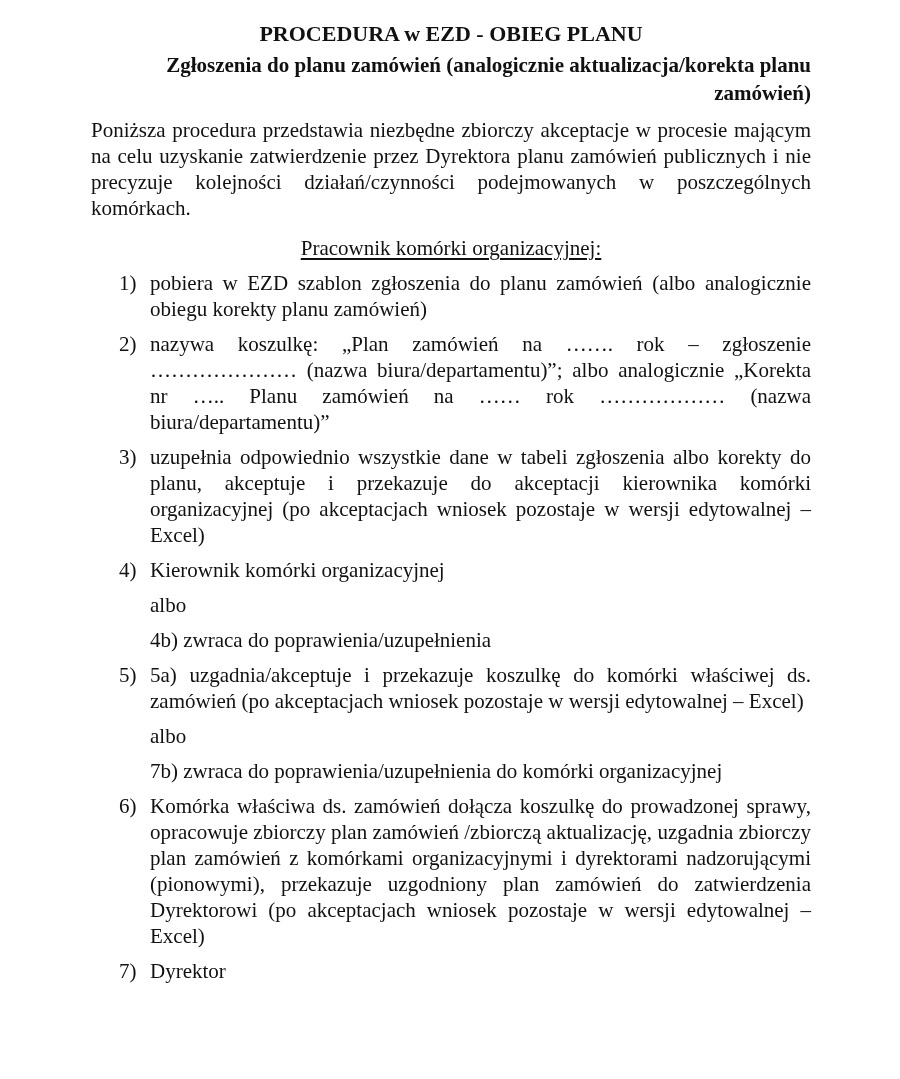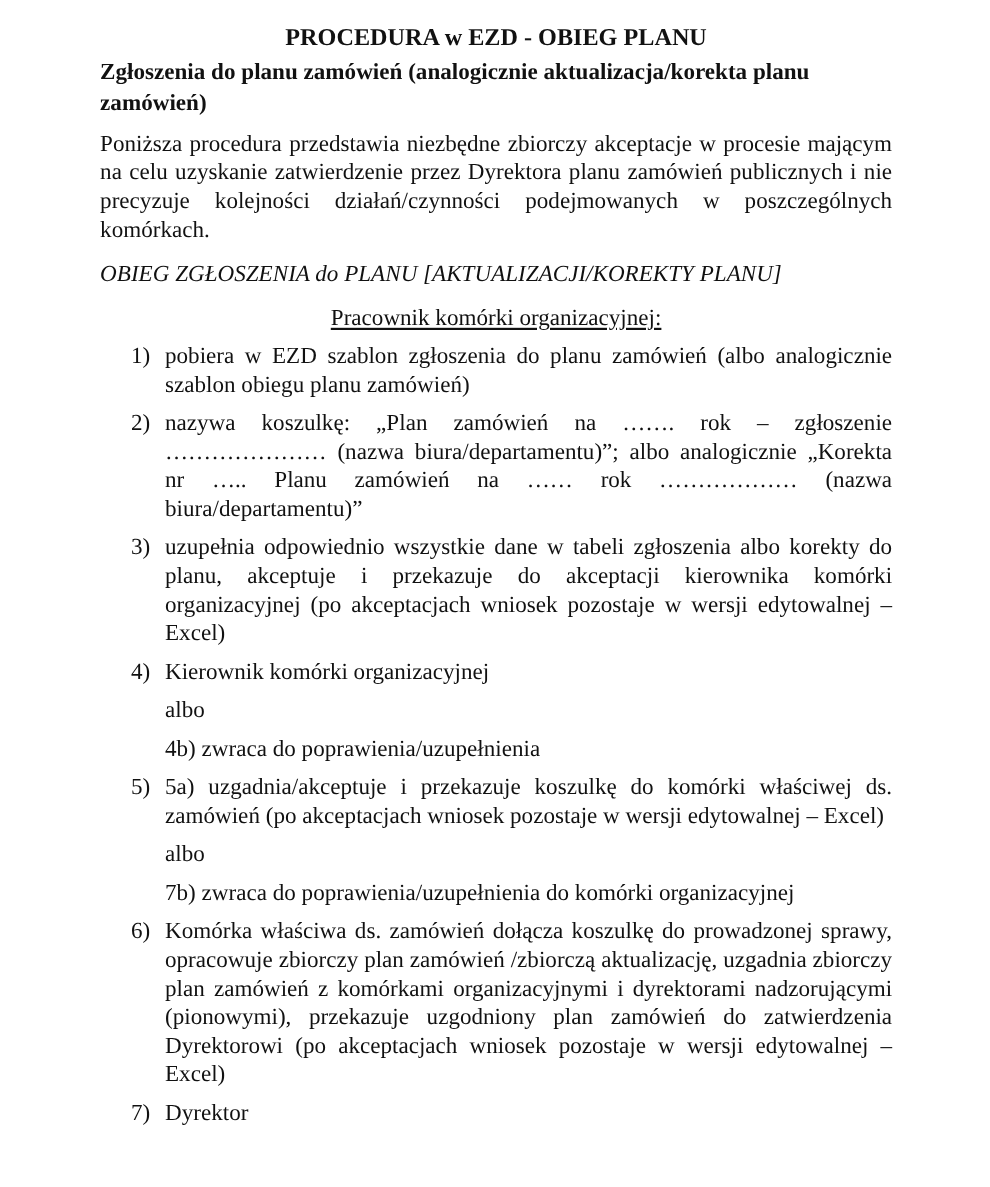--- a/index.html
+++ b/index.html
@@ -29,21 +29,21 @@
     line-height: 28px;
     font-weight: bold;
     text-align: center;
   }
 
   .doc-subtitle {
     margin: 3px 0 0 0;
     font-size: 21px;
     line-height: 28px;
     font-weight: bold;
-    text-align: left;
+    text-align: right;
   }
 
   p { margin: 0; }
 
   .intro {
     margin-top: 10px;
     text-align: justify;
   }
 
   .section-italic {
@@ -89,28 +89,27 @@
 </head>
 <body>
 
 <div class="page">
 
   <h1 class="doc-title">PROCEDURA w EZD - OBIEG PLANU</h1>
   <h2 class="doc-subtitle">Zgłoszenia do planu zamówień (analogicznie aktualizacja/korekta planu zamówień)</h2>
 
   <p class="intro">Poniższa procedura przedstawia niezbędne zbiorczy akceptacje w procesie mającym na celu uzyskanie zatwierdzenie przez Dyrektora planu zamówień publicznych i nie precyzuje kolejności działań/czynności podejmowanych w poszczególnych komórkach.</p>
 
-  <p class="section-italic">OBIEG ZGŁOSZENIA do PLANU [AKTUALIZACJI/KOREKTY PLANU]</p>
 
   <p class="part-heading">Pracownik komórki organizacyjnej:</p>
 
   <div class="li">
     <span class="num">1)</span>
     <div class="li-body">
-      <p>pobiera w EZD szablon zgłoszenia do planu zamówień (albo analogicznie szablon obiegu planu zamówień)</p>
+      <p>pobiera w EZD szablon zgłoszenia do planu zamówień (albo analogicznie obiegu korekty planu zamówień)</p>
     </div>
   </div>
 
   <div class="li">
     <span class="num">2)</span>
     <div class="li-body">
       <p>nazywa koszulkę: „Plan zamówień na ……. rok – zgłoszenie ………………… (nazwa biura/departamentu)”; albo analogicznie „Korekta nr ….. Planu zamówień na …… rok ……………… (nazwa biura/departamentu)”</p>
     </div>
   </div>
 

